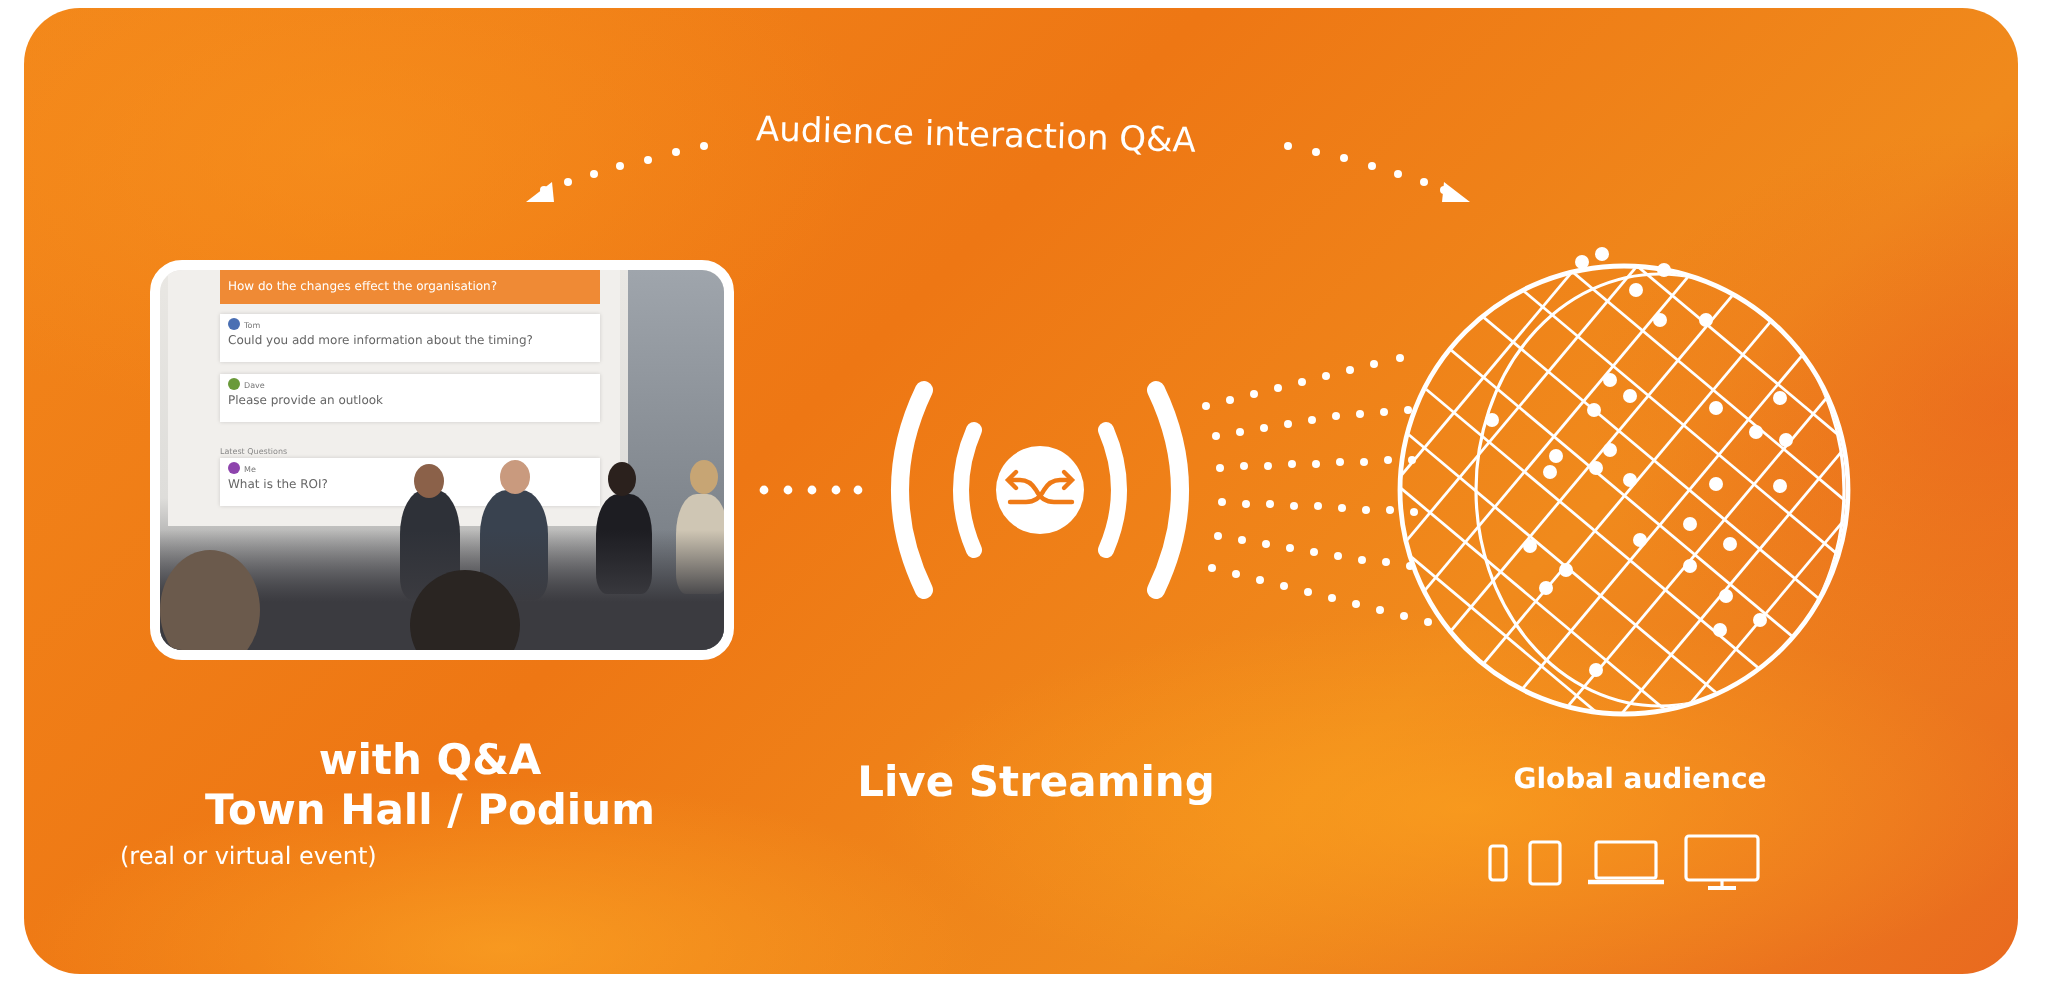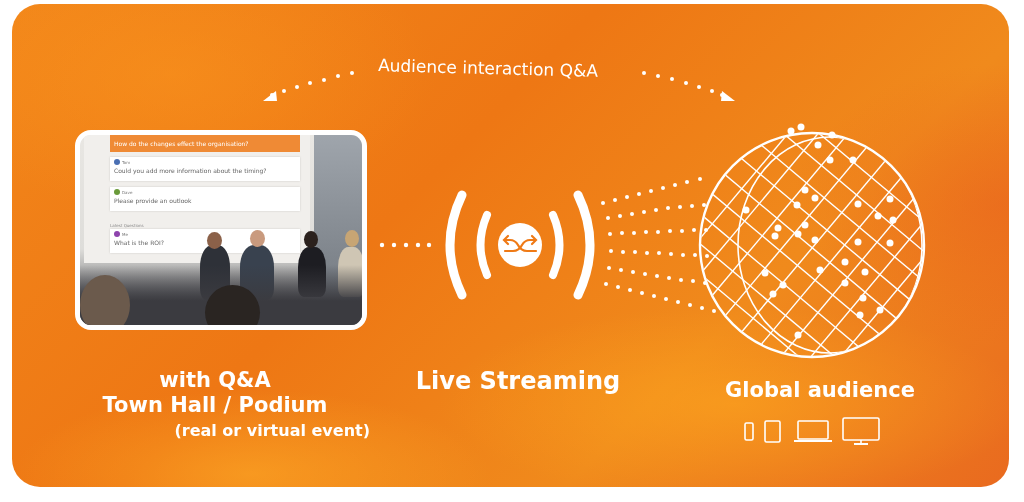--- a/index.html
+++ b/index.html
@@ -30,23 +30,23 @@
   .qa-head { position: absolute; left: 26px; top: 0; width: 190px; height: 17px; background: #ef8a35; color: #fff; font-size: 6px; line-height: 17px; padding-left: 4px; box-sizing: border-box; }
   .qa-card { position: absolute; left: 26px; width: 190px; height: 24px; background: #ffffff; box-shadow: 0 0 2px rgba(0,0,0,0.15); font-size: 6px; color: #666; box-sizing: border-box; padding: 2px 4px; }
   .qa-card .who { display: flex; align-items: center; gap: 2px; font-size: 4px; color: #777; }
   .qa-card .dot { width: 6px; height: 6px; border-radius: 50%; display: inline-block; }
   .qa-card .q { margin-top: 2px; white-space: nowrap; }
   .latest { position: absolute; left: 26px; top: 88px; font-size: 4px; color: #888; }
   .floor { position: absolute; left: 0; bottom: 0; width: 100%; height: 60px; background: linear-gradient(180deg, rgba(70,70,75,0.0), #3b3b40 60%); }
   .person { position: absolute; border-radius: 40% 40% 20% 20%; }
   .head { position: absolute; border-radius: 50%; }
   .title-left { left: 60px; top: 368px; width: 310px; font-size: 21px; line-height: 25px; }
-  .sub-left { position: absolute; left: 60px; top: 421px; width: 310px; text-align: right; color: #fff; font-size: 16px; font-weight: bold; }
-  .title-mid { left: 400px; top: 369px; width: 236px; font-size: 24px; line-height: 25px; }
-  .title-right { left: 690px; top: 378px; width: 260px; font-size: 21px; line-height: 25px; }
+  .sub-left { position: absolute; left: 60px; top: 421px; width: 310px; text-align: left; color: #fff; font-size: 12px; font-weight: normal; }
+  .title-mid { left: 400px; top: 379px; width: 236px; font-size: 21px; line-height: 25px; }
+  .title-right { left: 690px; top: 378px; width: 260px; font-size: 14px; line-height: 25px; }
   .devices { position: absolute; left: 742px; top: 415px; width: 150px; height: 30px; }
 </style>
 </head>
 <body>
 
 <div class="card"></div>
 
 <svg class="overlay" viewBox="0 0 1024 502" xmlns="http://www.w3.org/2000/svg">
 
   <g fill="#ffffff">

